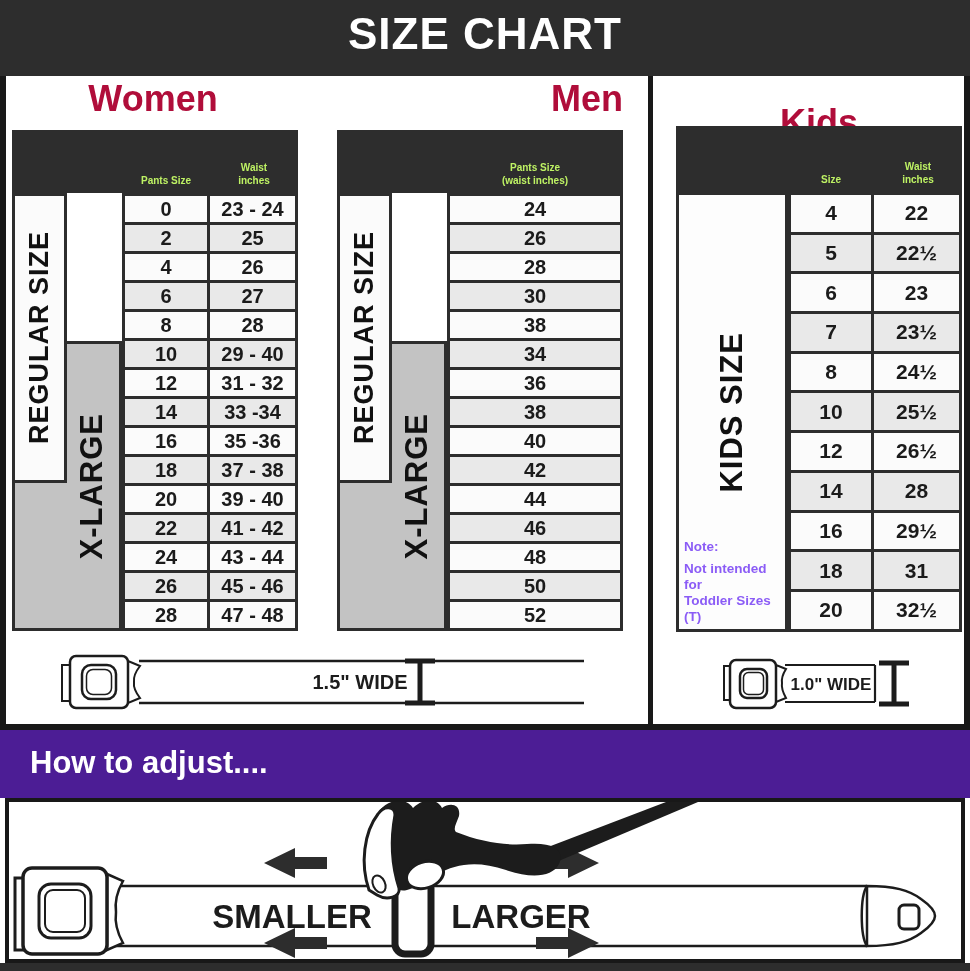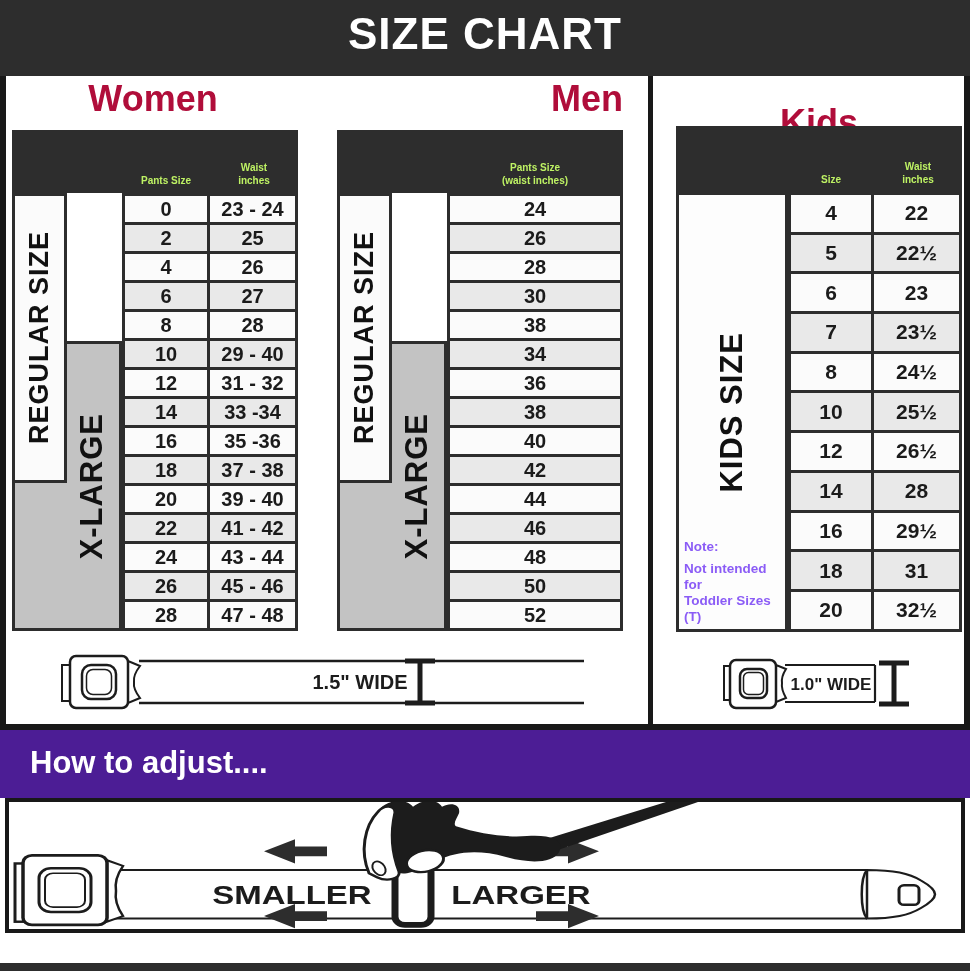--- a/index.html
+++ b/index.html
@@ -34,21 +34,21 @@
   .xlarge-inner .vtext{font-size:31px;}
   .kids-label-box{position:absolute;left:0;top:0;width:112px;height:440px;background:#fdfdfd;
     border:3px solid #2d2d2d;display:flex;align-items:center;justify-content:center;}
   .kids-label-box .vtext{font-size:31px;}
   .kids-note{position:absolute;left:5px;bottom:4px;font-size:13.5px;font-weight:bold;color:#8b5cf6;line-height:1.18;}
   .kids-note .note-head{margin-bottom:6px;}
   .belt-svg{position:absolute;}
   .adjust-bar{height:68px;background:#4c1d95;color:#fff;font-size:31px;font-weight:bold;
     line-height:66px;padding-left:30px;}
   .bottom-panel-wrap{height:165px;position:relative;background:#fff;}
-  .bottom-panel{position:absolute;left:5px;right:5px;top:0;height:135px;border:4px solid #181818;}
+  .bottom-panel{position:absolute;left:5px;right:5px;top:0;height:165px;border:4px solid #181818;}
   .bottom-panel svg{display:block;width:100%;height:100%;}
   .footer-bar{height:16px;background:#2d2d2d;}
   svg text{font-family:"Liberation Sans",sans-serif;font-weight:bold;fill:#1c1c1c;}
 </style>
 </head>
 <body>
 
 <div class="title-bar">SIZE CHART</div>
 
 <div class="main">

